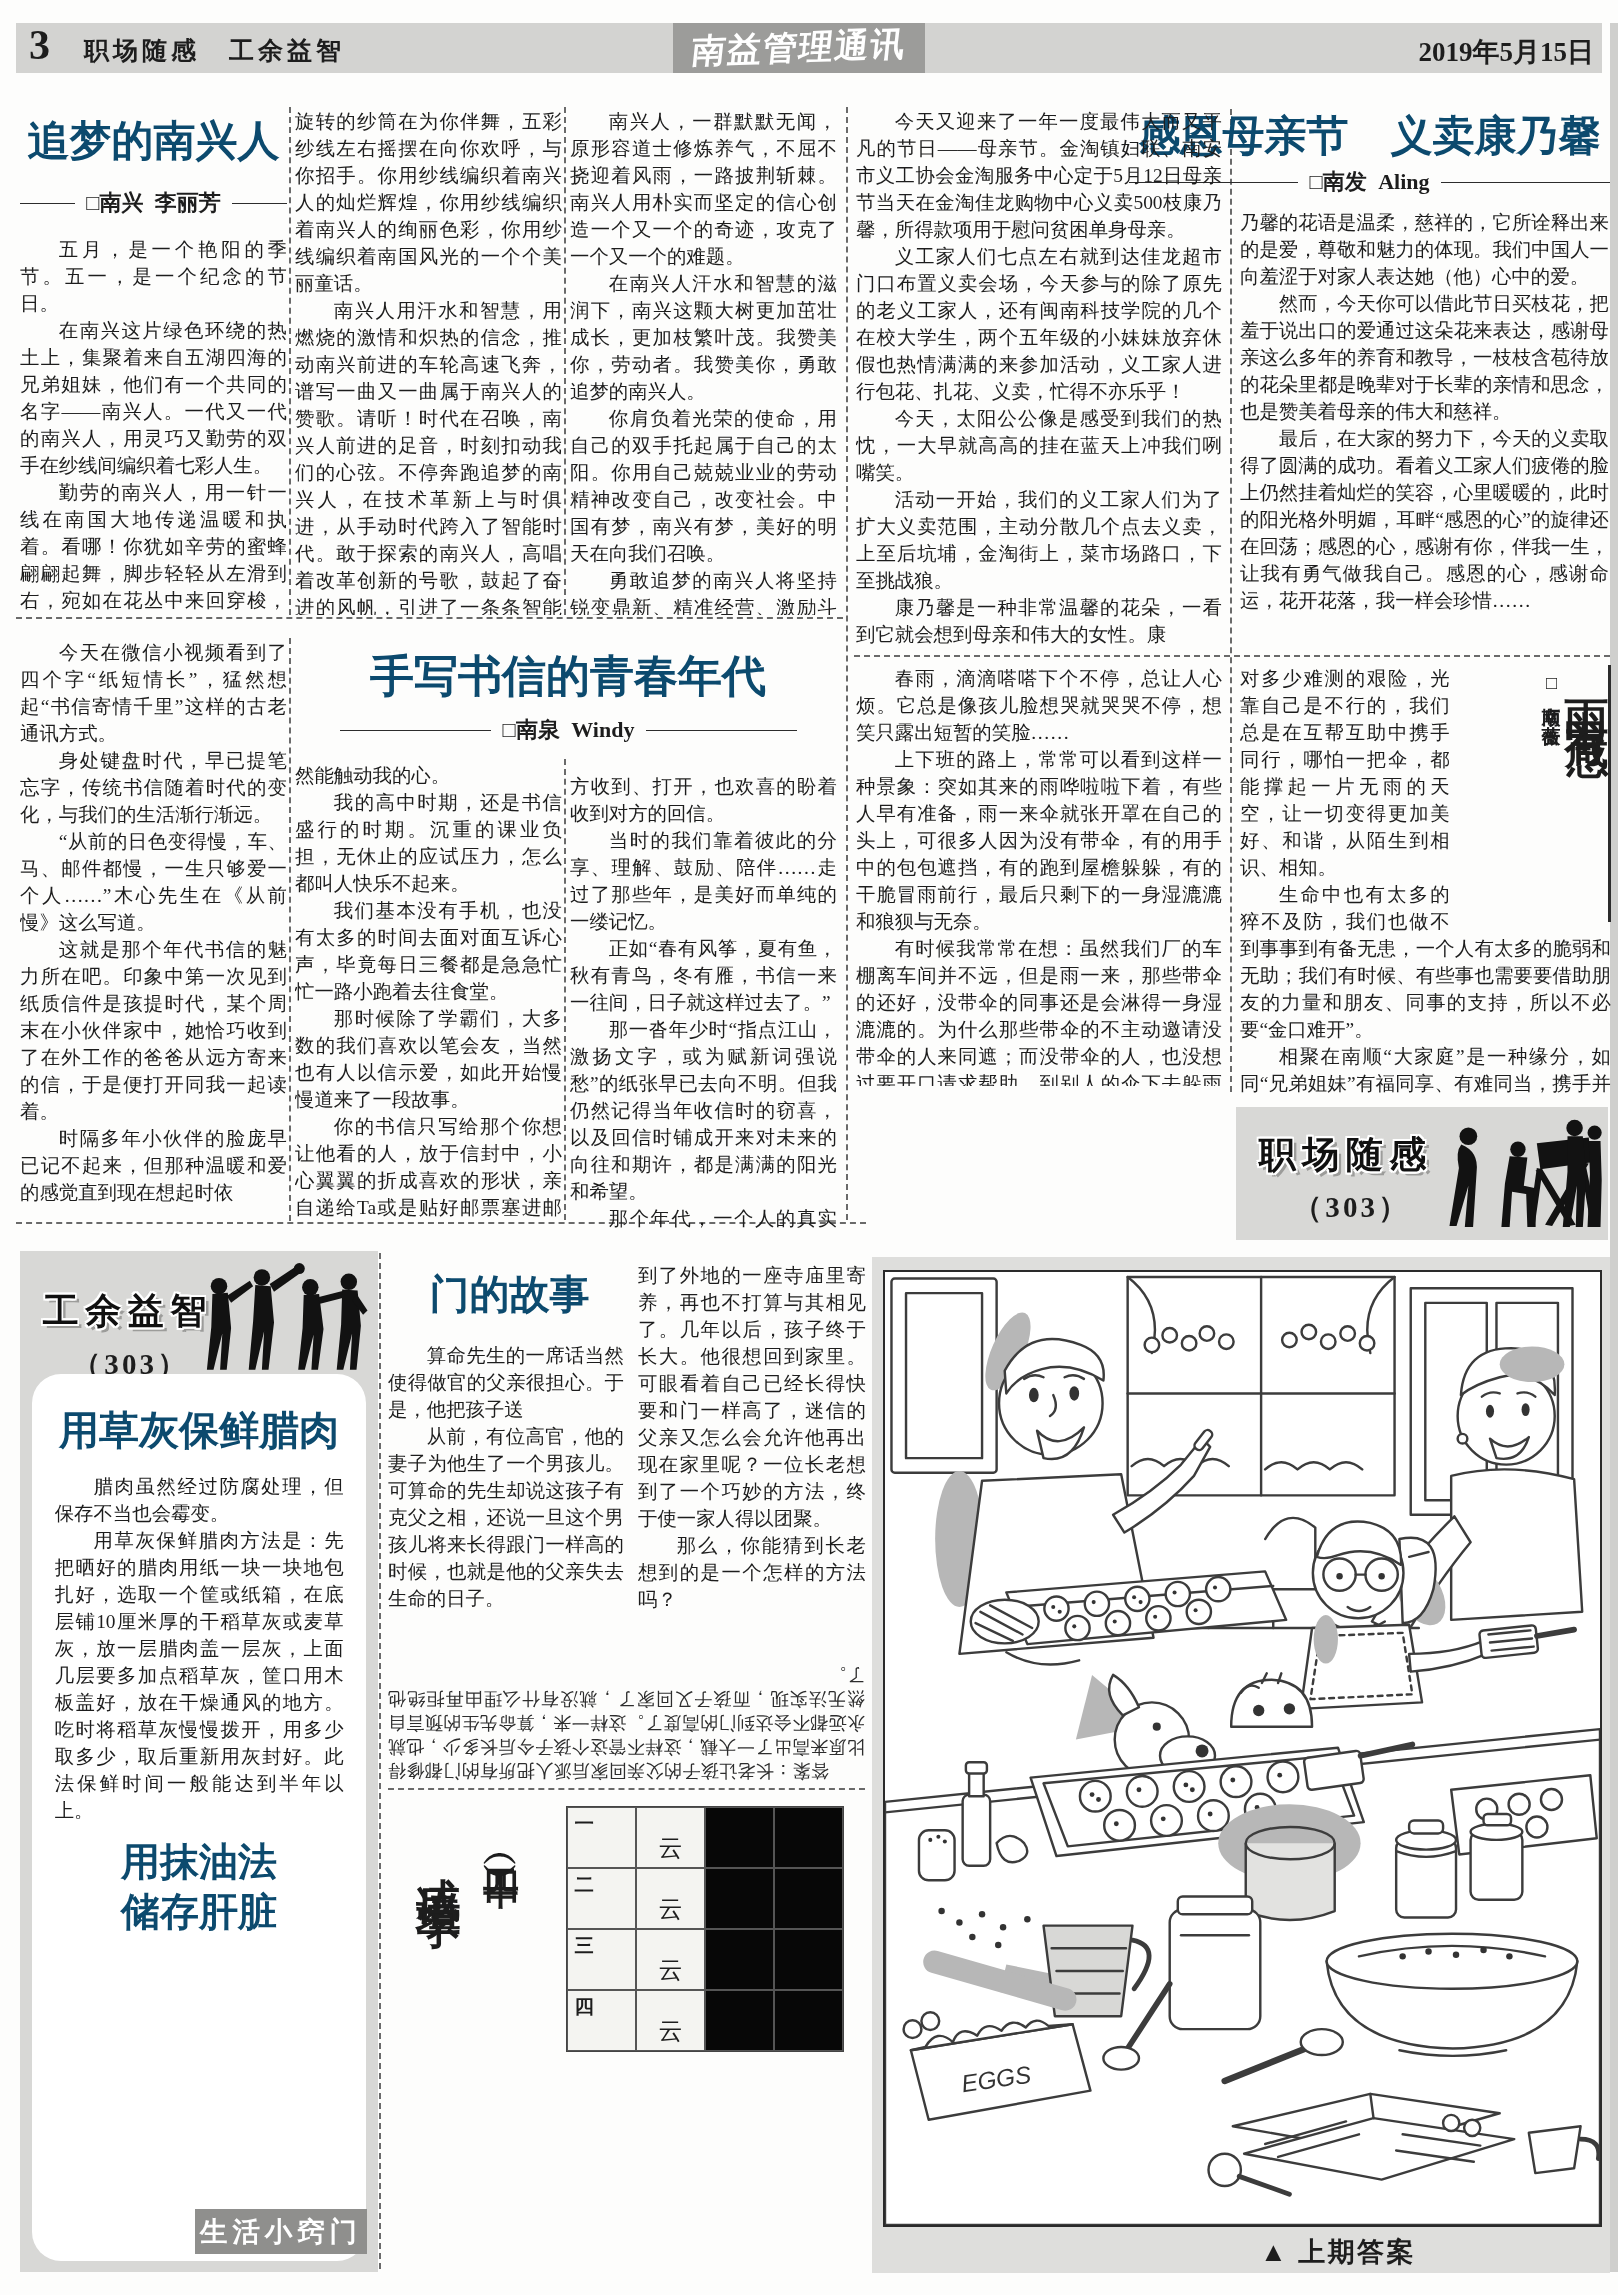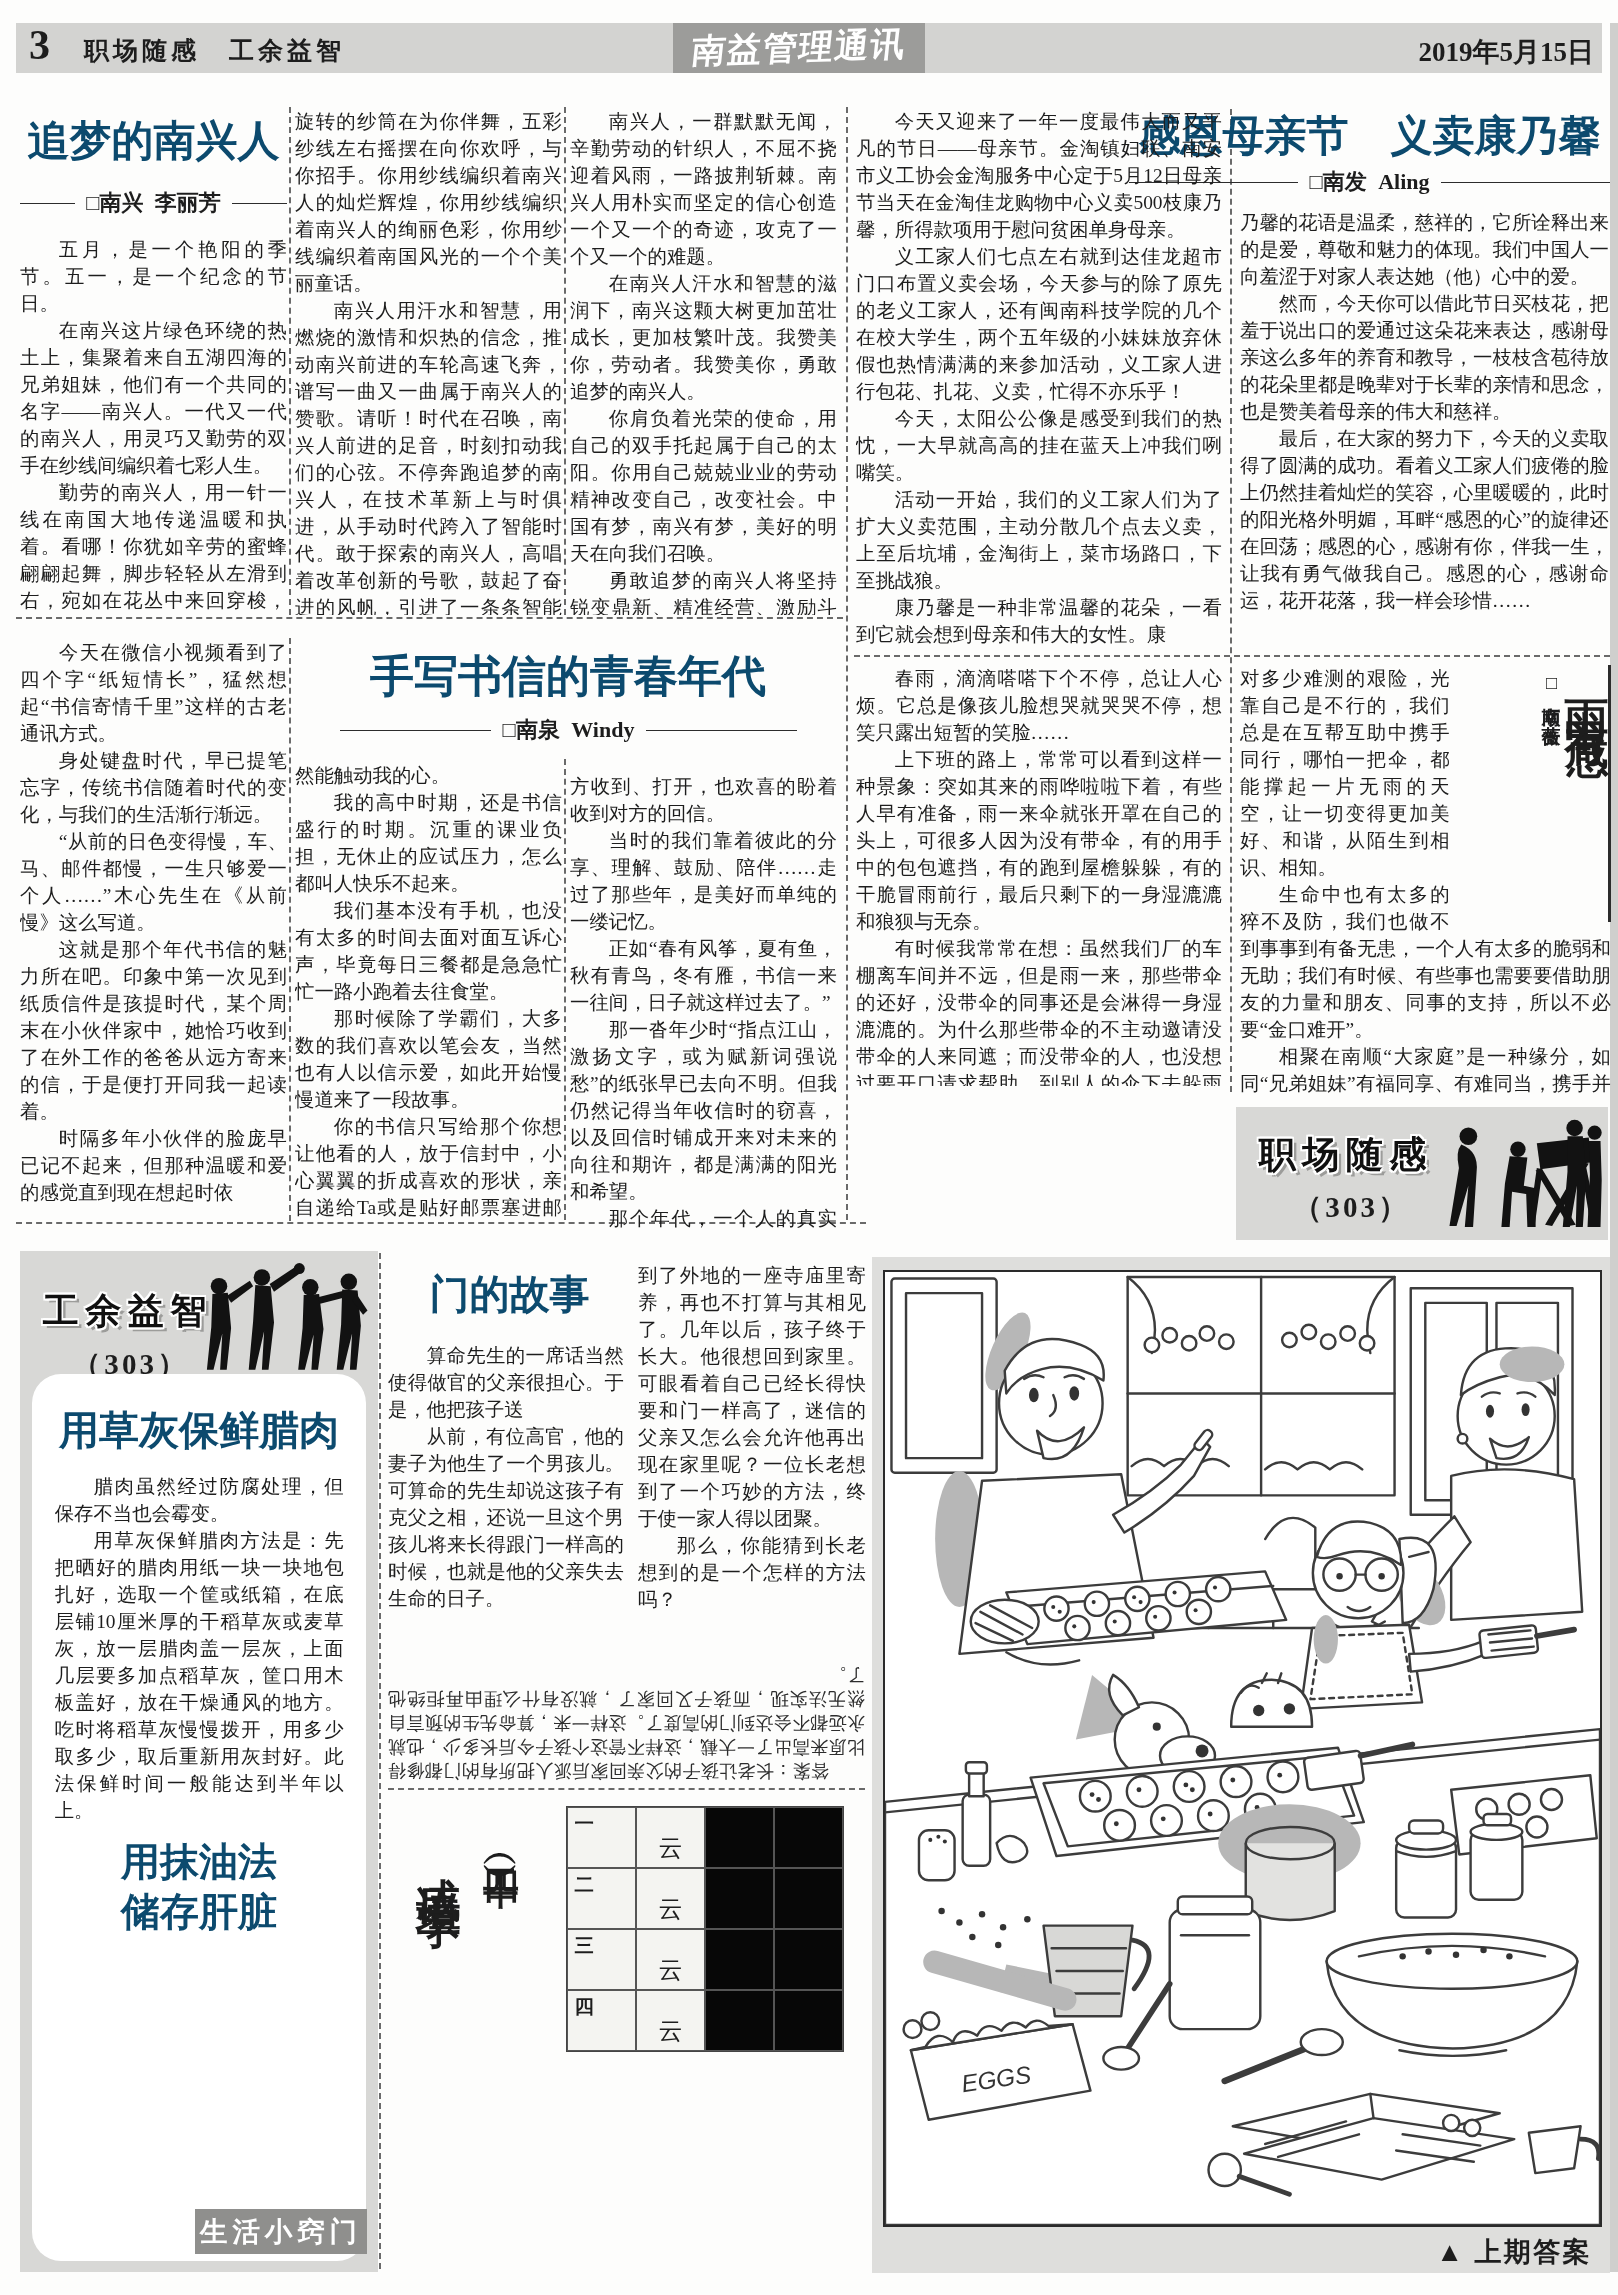--- a/index.html
+++ b/index.html
@@ -43,21 +43,21 @@
   .cy-main{writing-mode:vertical-rl;font-size:44px;font-weight:700;letter-spacing:8px;}
   .cy-sub{writing-mode:vertical-rl;font-size:36px;font-weight:700;}
   .grid{display:grid;grid-template-columns:repeat(4,69px);grid-template-rows:repeat(4,61px);border:1.6px solid #444;background:#f4f4f1;}
   .gcell{position:relative;border:1.6px solid #555;}
   .gcell.black{background:#070707;}
   .gnum{position:absolute;top:1.6px;left:6.5px;font-size:19.4px;font-weight:600;}
   .gchar{position:absolute;bottom:3.2px;left:50%;transform:translateX(-50%);font-size:24px;}
   
   .illus-panel{background:#dededc;}
   .illus-box{background:#ffffff;border:2.4px solid #2a2a2a;}
-  .illus-caption{font-size:27px;font-weight:700;text-align:right;letter-spacing:2.4px;}
+  .illus-caption{font-size:27px;font-weight:700;letter-spacing:2.4px;}
   svg .ln{stroke:#3c3c3c;stroke-width:3;fill:none;stroke-linecap:round;stroke-linejoin:round;}
   svg .wh{stroke:#3c3c3c;stroke-width:3;fill:#ffffff;stroke-linejoin:round;}
   svg .gy{fill:#b7b7b7;stroke:none;}
   svg .dk{fill:#333333;stroke:none;}
 </style>
 </head>
 <body>
 
 <div class="page">
 
@@ -92,21 +92,21 @@
   <div class="abs col" style="left:20px;top:236px;width:267px;height:379px;">
       <p class="para">五月，是一个艳阳的季节。五一，是一个纪念的节日。</p>
       <p class="para">在南兴这片绿色环绕的热土上，集聚着来自五湖四海的兄弟姐妹，他们有一个共同的名字——南兴人。一代又一代的南兴人，用灵巧又勤劳的双手在纱线间编织着七彩人生。</p>
       <p class="para">勤劳的南兴人，用一针一线在南国大地传递温暖和执着。看哪！你犹如辛劳的蜜蜂翩翩起舞，脚步轻轻从左滑到右，宛如在花丛中来回穿梭，电机的轰鸣声为你伴奏，飞快</p>
     </div>
   <div class="abs col" style="left:295px;top:108px;width:267px;height:507px;">
       <p class="para cont">旋转的纱筒在为你伴舞，五彩纱线左右摇摆在向你欢呼，与你招手。你用纱线编织着南兴人的灿烂辉煌，你用纱线编织着南兴人的绚丽色彩，你用纱线编织着南国风光的一个个美丽童话。</p>
       <p class="para">南兴人用汗水和智慧，用燃烧的激情和炽热的信念，推动南兴前进的车轮高速飞奔，谱写一曲又一曲属于南兴人的赞歌。请听！时代在召唤，南兴人前进的足音，时刻扣动我们的心弦。不停奔跑追梦的南兴人，在技术革新上与时俱进，从手动时代跨入了智能时代。敢于探索的南兴人，高唱着改革创新的号歌，鼓起了奋进的风帆，引进了一条条智能有序的吊挂流水线，开创了行业的先锋。</p>
     </div>
   <div class="abs col" style="left:570px;top:108px;width:267px;height:507px;">
-      <p class="para">南兴人，一群默默无闻，辛勤劳动的针织人，不屈不挠迎着风雨，一路披荆斩棘。南兴人用朴实而坚定的信心创造一个又一个的奇迹，攻克了一个又一个的难题。</p>
+      <p class="para">南兴人，一群默默无闻，原形容道士修炼养气，不屈不挠迎着风雨，一路披荆斩棘。南兴人用朴实而坚定的信心创造一个又一个的奇迹，攻克了一个又一个的难题。</p>
       <p class="para">在南兴人汗水和智慧的滋润下，南兴这颗大树更加茁壮成长，更加枝繁叶茂。我赞美你，劳动者。我赞美你，勇敢追梦的南兴人。</p>
       <p class="para">你肩负着光荣的使命，用自己的双手托起属于自己的太阳。你用自己兢兢业业的劳动精神改变自己，改变社会。中国有梦，南兴有梦，美好的明天在向我们召唤。</p>
       <p class="para">勇敢追梦的南兴人将坚持锐变鼎新、精准经营、激励斗志、逆境自强，共同唱响更加嘹亮的凯歌！</p>
     </div>
 
   <div class="abs headline" style="left:1129px;top:108px;width:481px;font-size:42px;white-space:nowrap;">感恩母亲节　义卖康乃馨</div>
   <div class="abs byline" style="left:1129px;top:167px;width:481px;">
     <span>□南发</span>
     <span>Aling</span>
   </div>

